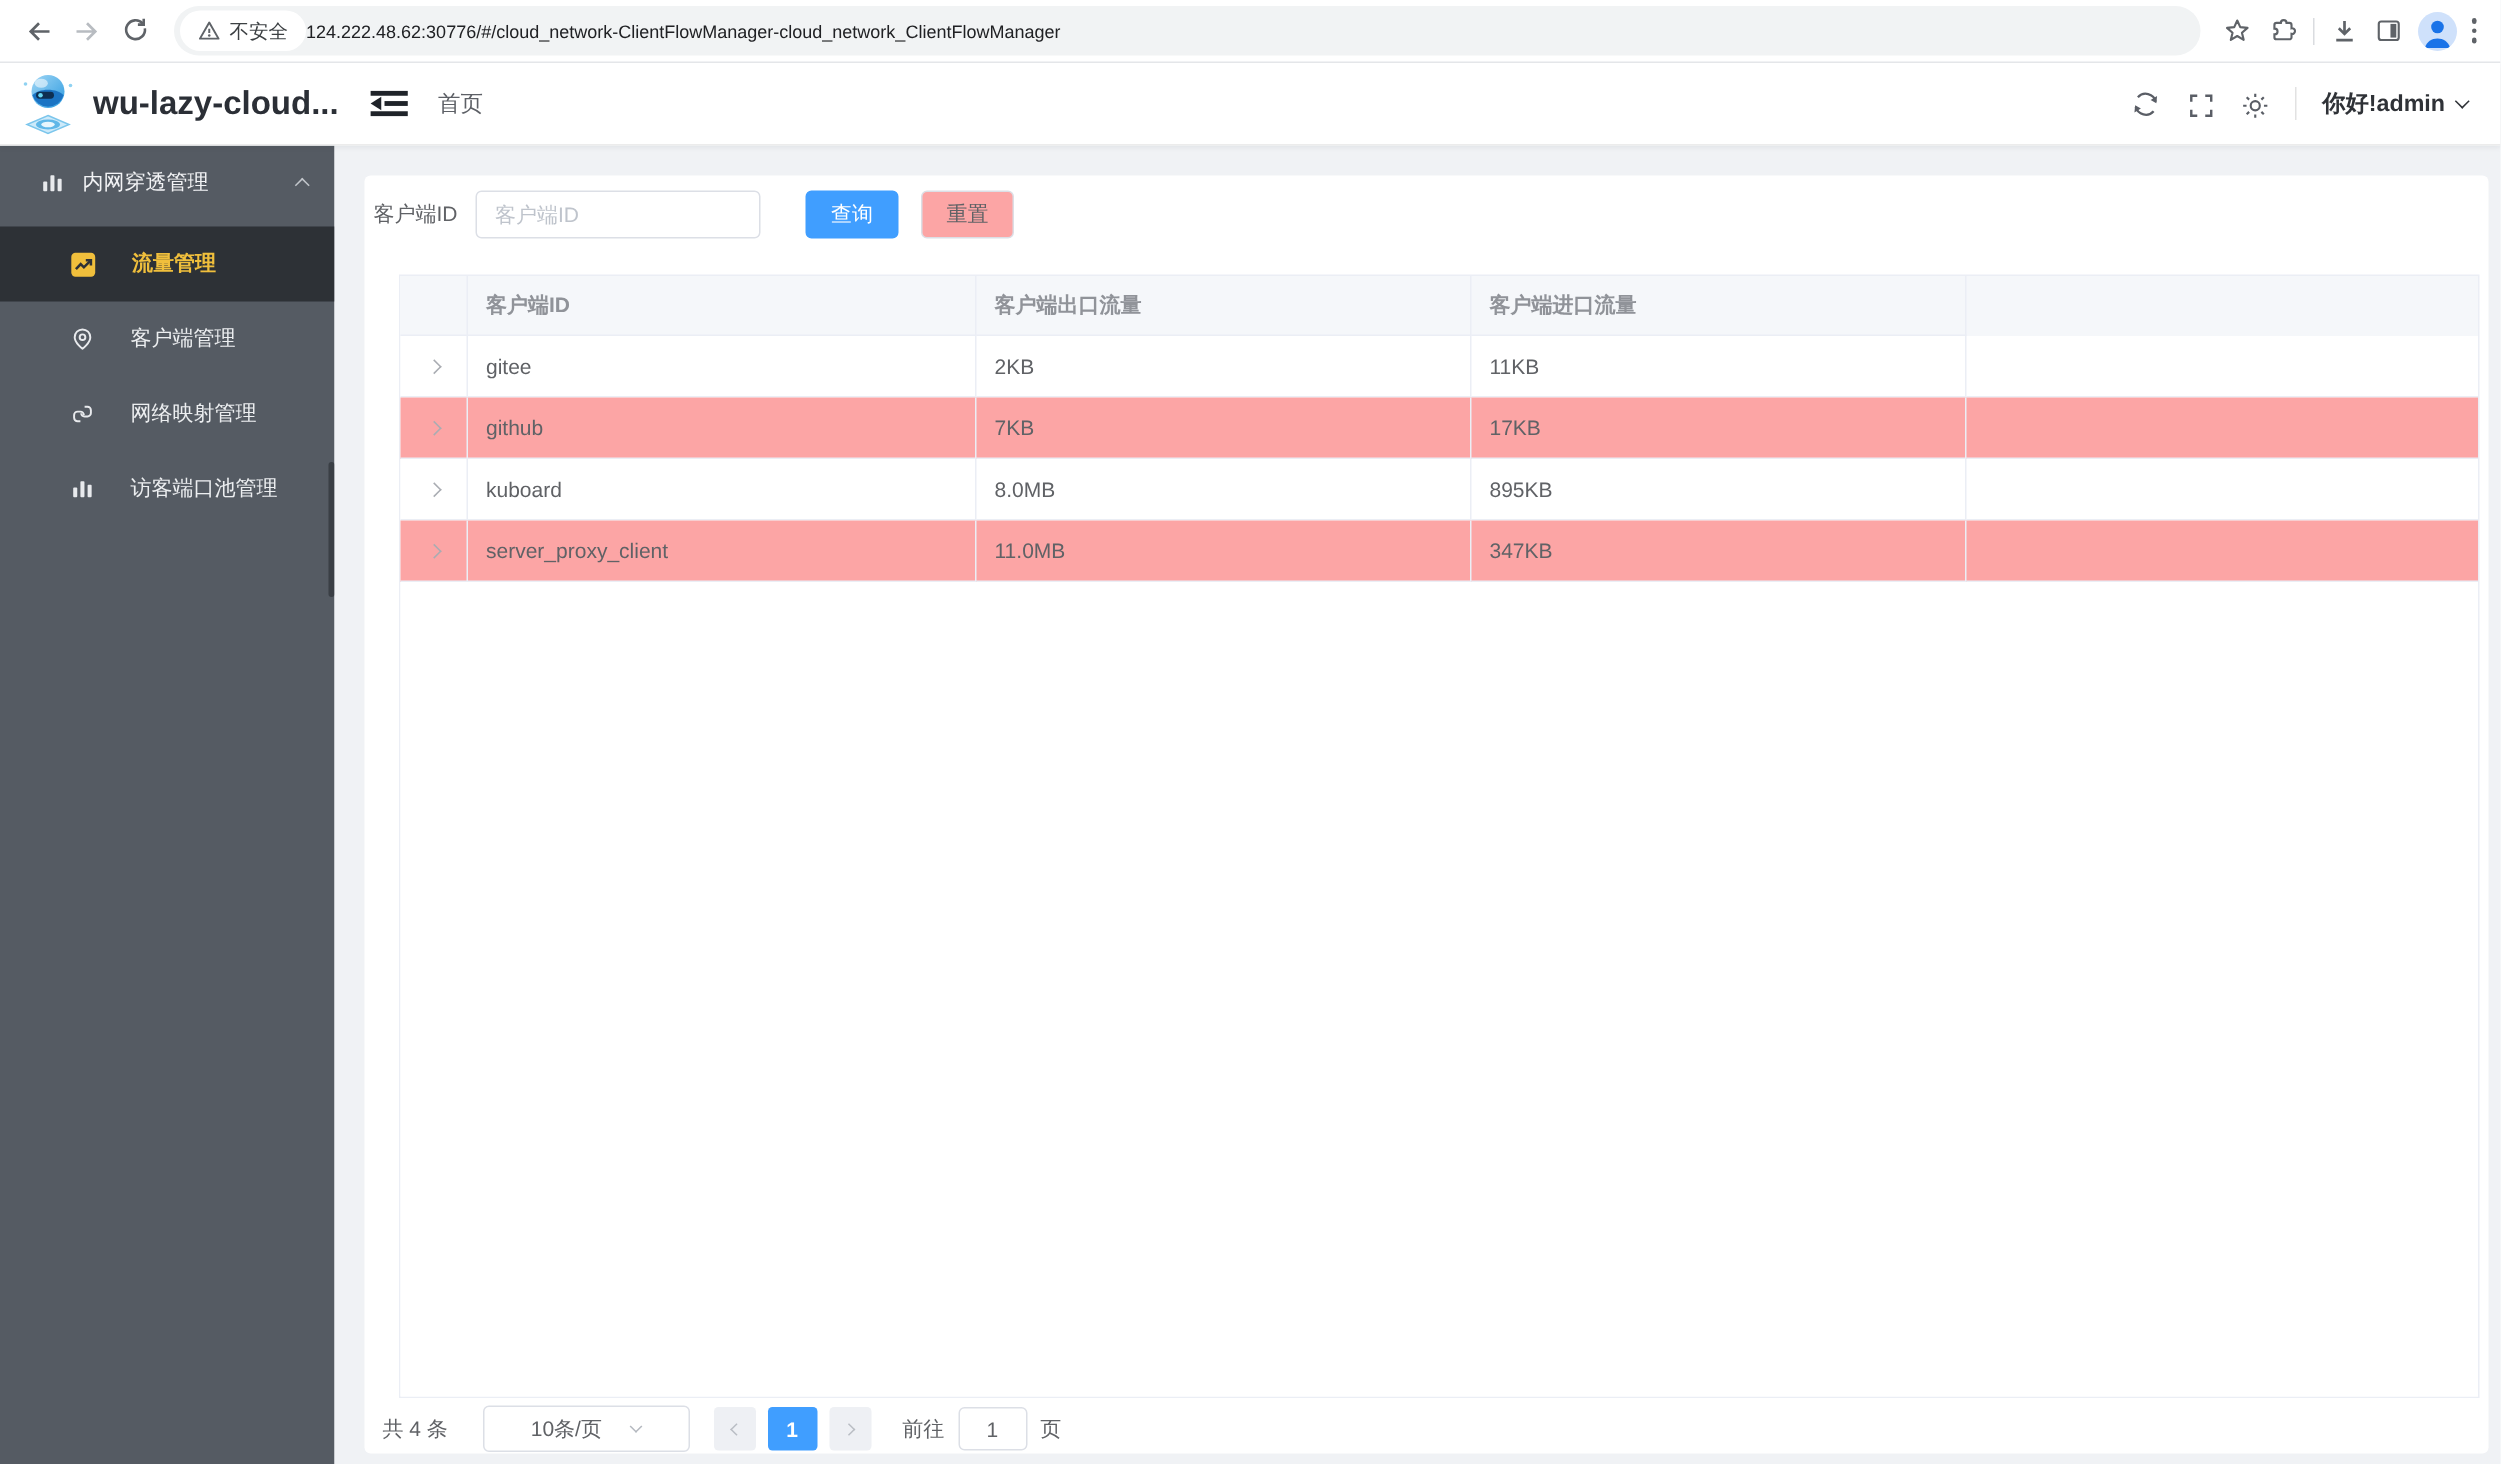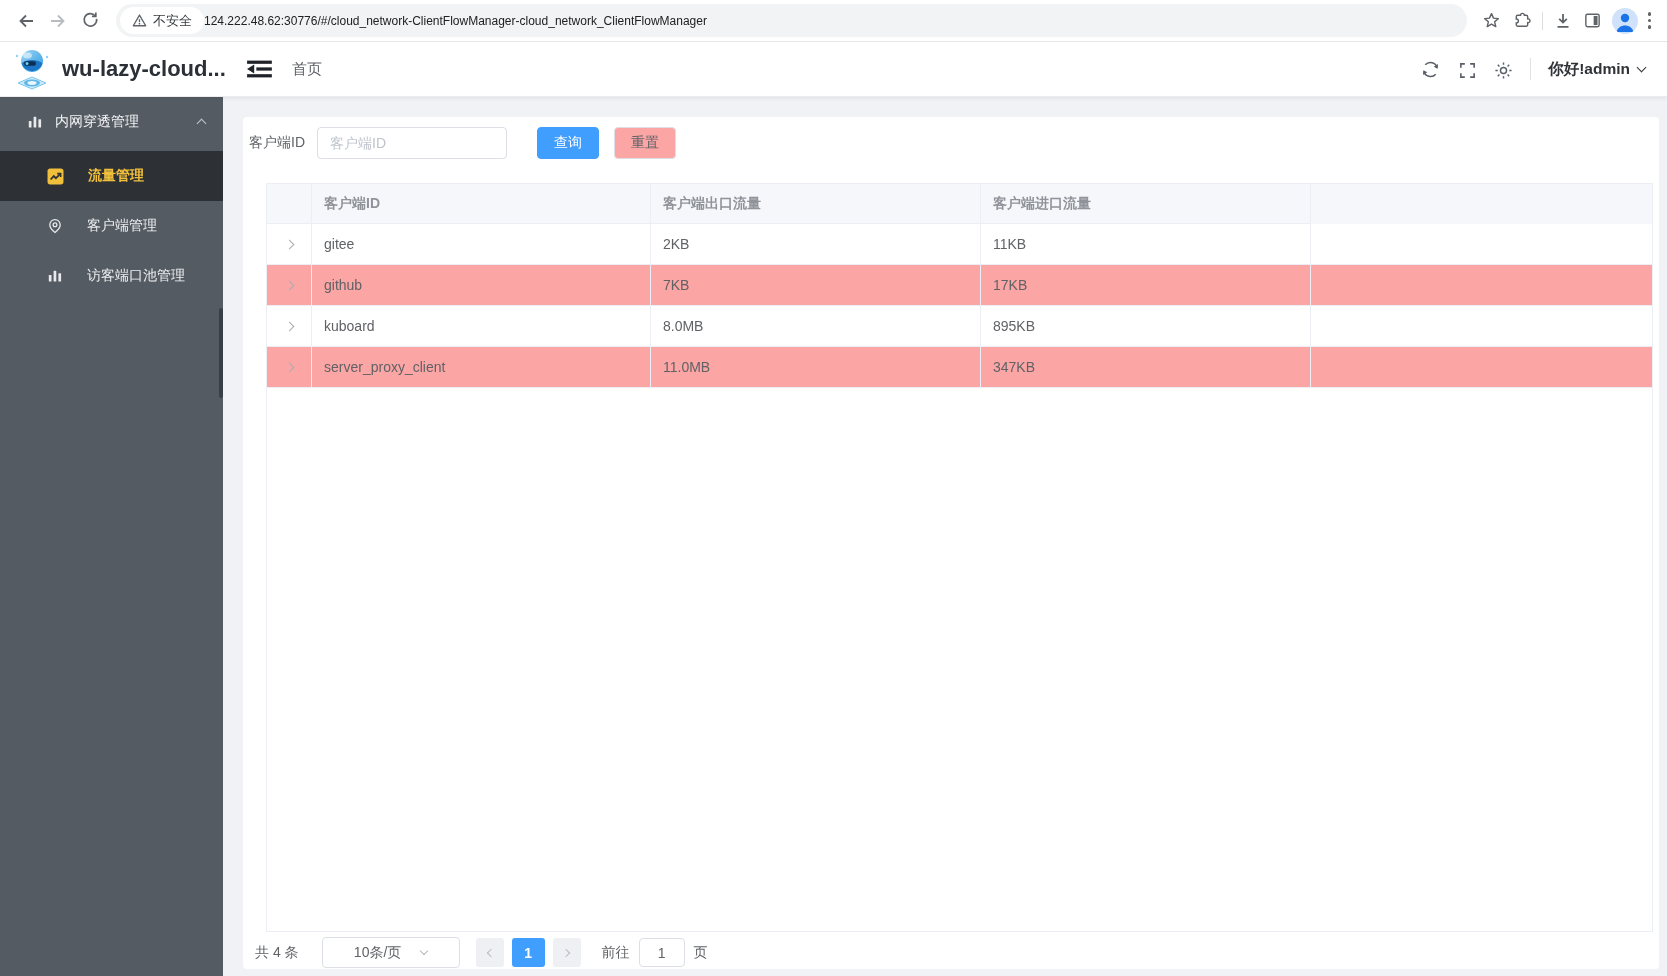--- a/index.html
+++ b/index.html
@@ -265,20 +265,29 @@
   <div class="sub">
     <span>
         <svg width="16" height="16" viewBox="0 0 16 16" fill="none" stroke="#e8eaed" stroke-width="1.3">
           <path d="M8 1.6C5.1 1.6 2.8 3.9 2.8 6.8c0 3.8 5.2 7.6 5.2 7.6s5.2-3.8 5.2-7.6C13.2 3.9 10.9 1.6 8 1.6z"></path>
           <circle cx="8" cy="6.8" r="1.9"></circle>
         </svg>
       </span>
     <span class="mi-label">客户端管理</span>
   </div>
 
+  <div class="sub">
+    <span>
+        <svg width="16" height="16" viewBox="0 0 16 16" fill="none" stroke="#e8eaed" stroke-width="1.3">
+          <path d="M9.4 3.2h1.9a2.3 2.3 0 0 1 2.3 2.3v1.8a2.3 2.3 0 0 1-2.3 2.3H9.4A2.3 2.3 0 0 1 7.1 7.5"></path>
+          <path d="M6.6 12.8H4.7a2.3 2.3 0 0 1-2.3-2.3V8.7a2.3 2.3 0 0 1 2.3-2.3h1.9a2.3 2.3 0 0 1 2.3 2.3"></path>
+        </svg>
+      </span>
+    <span class="mi-label">网络映射管理</span>
+  </div>
 
   <div class="sub">
     <span>
         <svg width="16" height="16" viewBox="0 0 16 16" fill="#e8eaed">
           <rect x="1.8" y="7" width="2.7" height="6.5" rx=".6"></rect>
           <rect x="6.6" y="2.8" width="2.7" height="10.7" rx=".6"></rect>
           <rect x="11.4" y="5.2" width="2.7" height="8.3" rx=".6"></rect>
         </svg>
       </span>
     <span class="mi-label">访客端口池管理</span>

